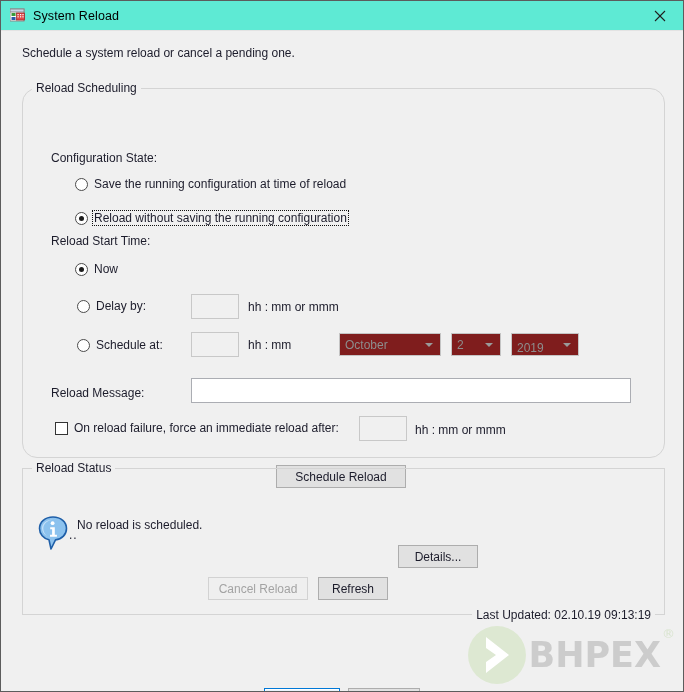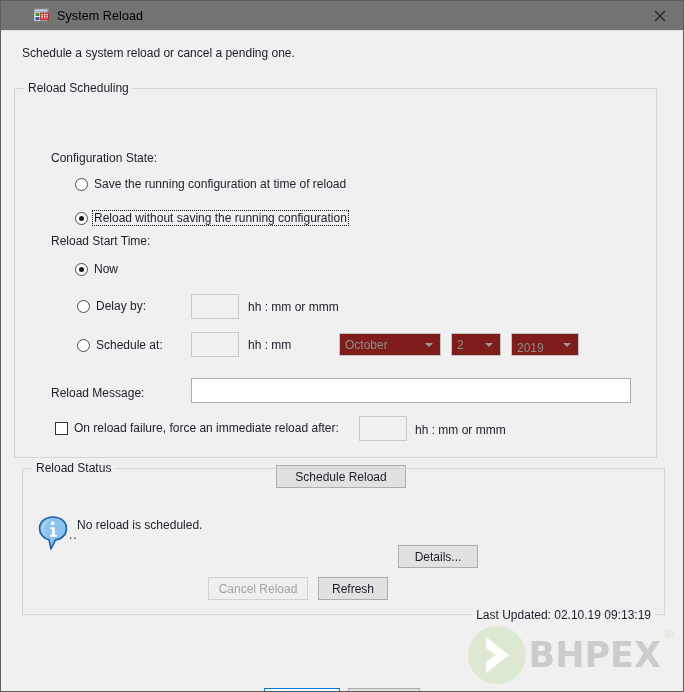--- a/index.html
+++ b/index.html
@@ -15,26 +15,25 @@
     color: #1c1c2b;
     overflow: hidden;
     position: relative;
     box-sizing: border-box;
     border: 1px solid #5c5c5c;
   }
 
   
   .titlebar {
     height: 29px;
-    background: #737373;
+    background: #5eead4;
     display: flex;
     align-items: center;
     position: relative;
     border-bottom: 1px solid #e3e3e3;
-    padding-left: 24px;
   }
   .app-icon {
     width: 16px;
     height: 16px;
     margin-left: 9px;
     margin-right: 7px;
     position: relative;
     flex: none;
   }
   .title-text {
@@ -78,21 +77,21 @@
     position: absolute;
     top: -8px;
     left: 9px;
     background: #f0f0f0;
     padding: 0 4px;
     font-size: 12px;
     color: #1c1c2b;
     white-space: nowrap;
   }
 
-  #gb-scheduling { left: 13px; top: 57px; width: 641px; height: 368px; }
+  #gb-scheduling { left: 21px; top: 57px; width: 641px; height: 368px; border-radius: 15px; }
   #gb-status     { left: 21px; top: 437px; width: 641px; height: 145px; }
 
   .legend-updated {
     position: absolute;
     bottom: -8px;
     right: 9px;
     background: #f0f0f0;
     padding: 0 4px;
     font-size: 12px;
     color: #1c1c2b;

